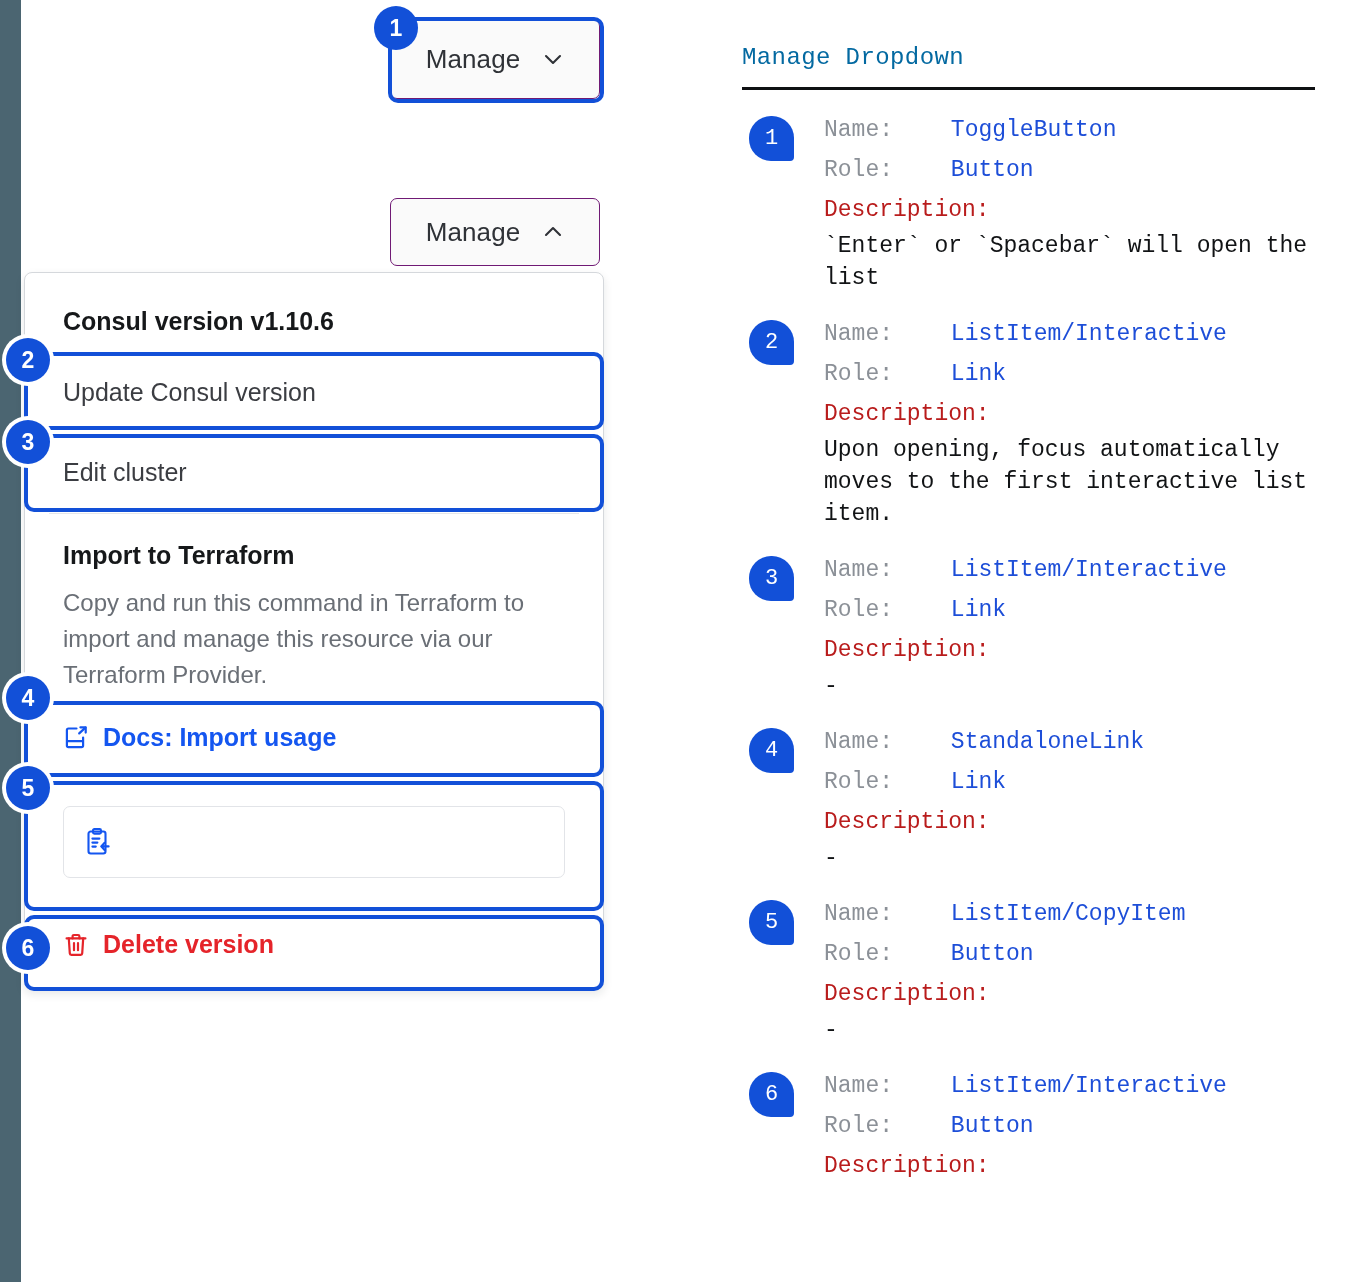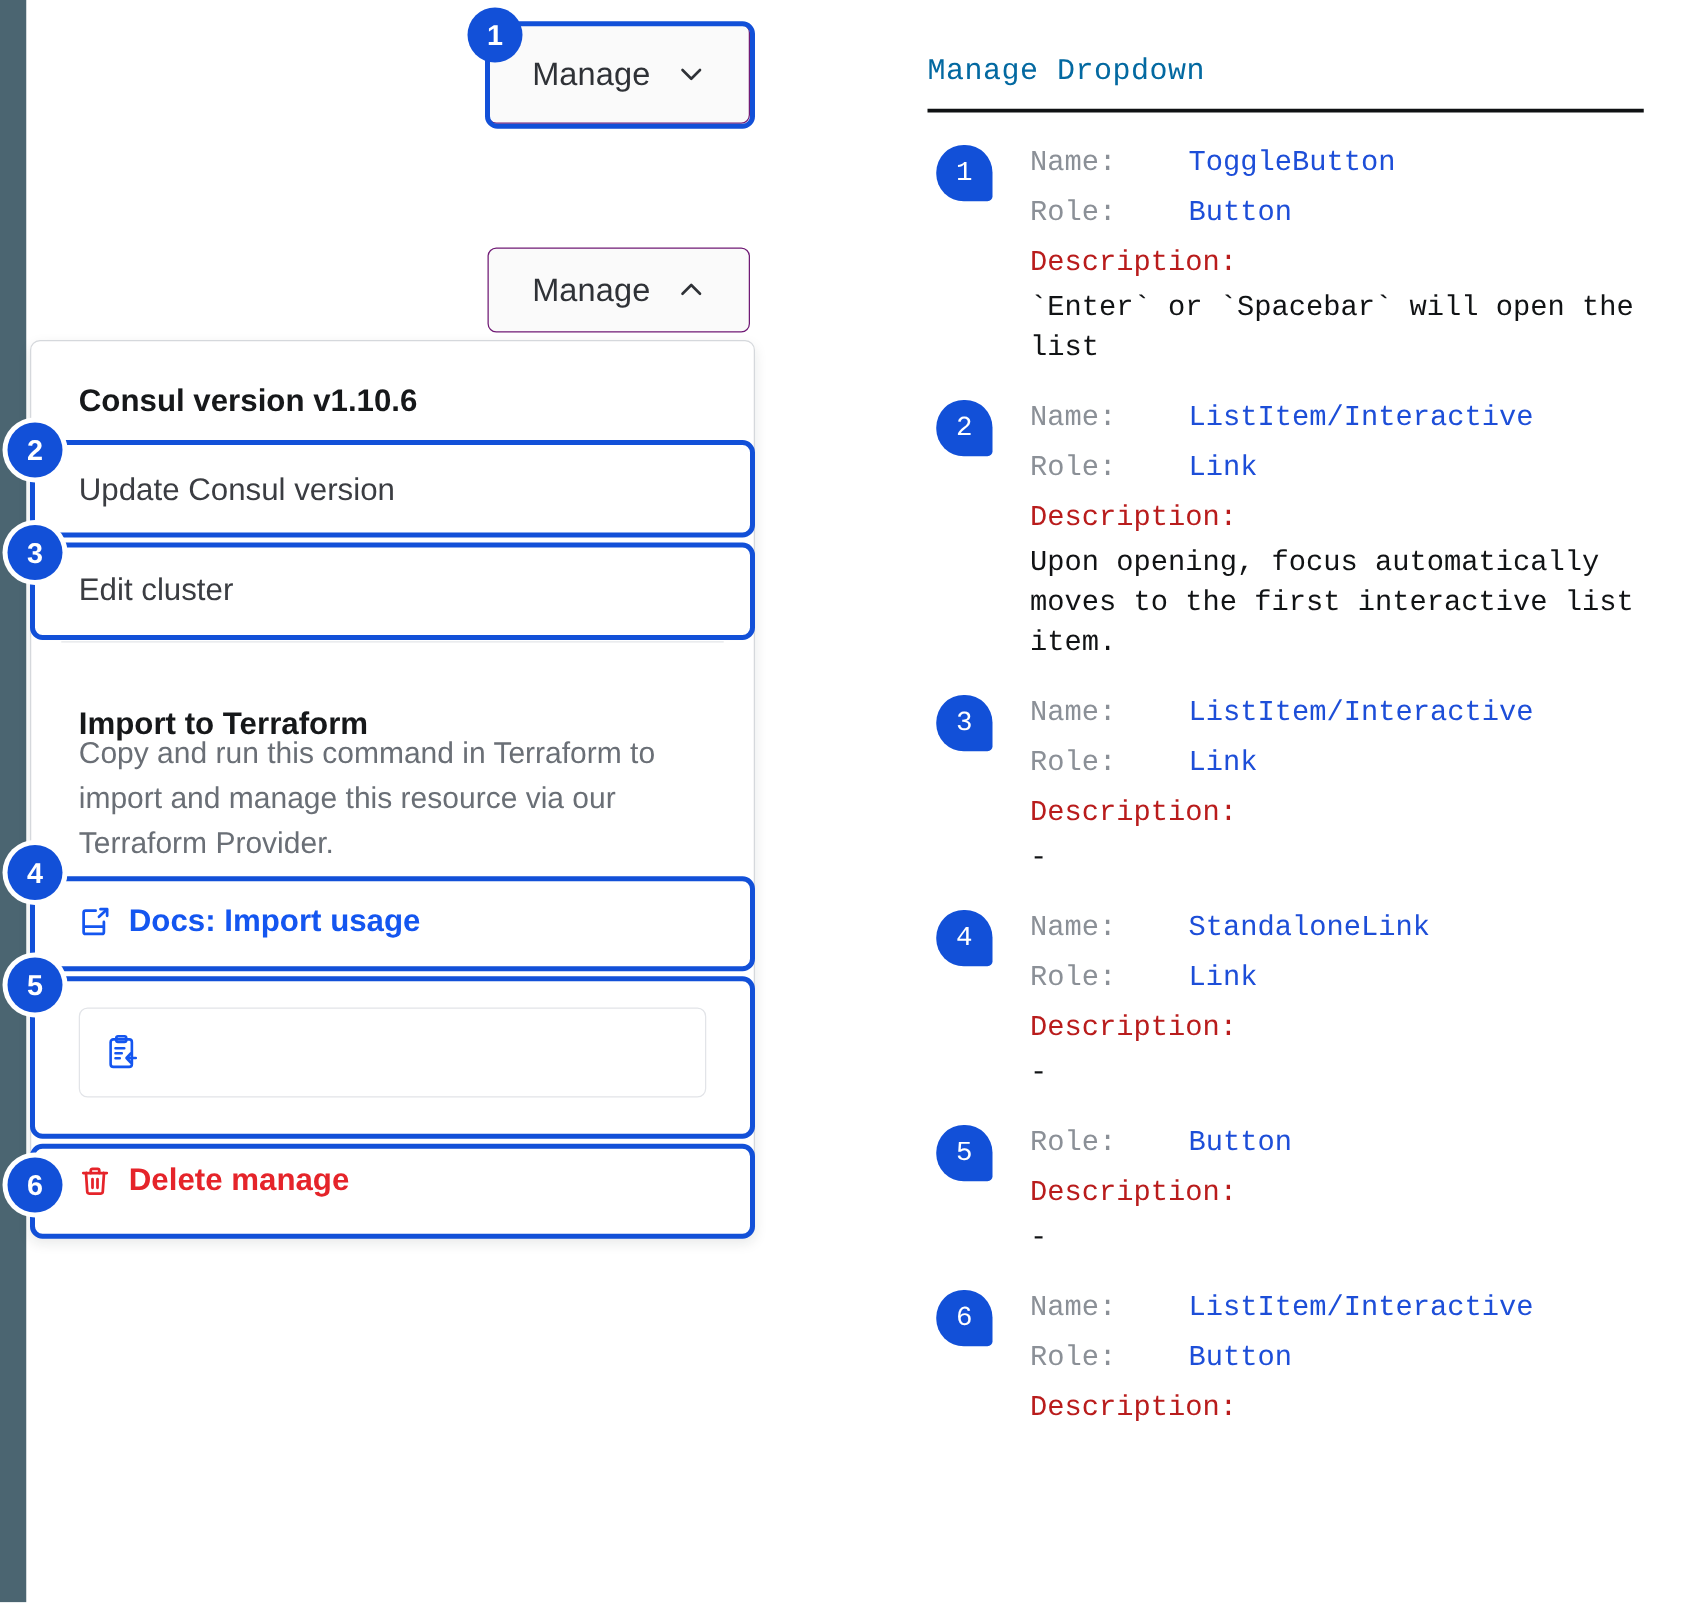--- a/index.html
+++ b/index.html
@@ -72,21 +72,21 @@
   #mi-edit   { top: 185px; }
 
   .menu-sep {
     position: absolute; left: 24px; right: 24px;
     height: 1px; background: #e4e6e9;
   }
   #sep-1 { top: 240px; }
 
   .sect-title {
     position: absolute; left: 38px; top: 268px;
-    font-size: 25px; font-weight: bold; color: #16181a; margin-top: 24px;
+    font-size: 25px; font-weight: bold; color: #16181a;
   }
   .sect-body {
     position: absolute; left: 38px; top: 312px;
     width: 500px;
     font-size: 24px; line-height: 36px; color: #6a6f76;
   }
 
   .docs-link {
     position: absolute; left: 38px; top: 450px;
     display: flex; align-items: center; gap: 14px;
@@ -255,21 +255,21 @@
 
       <div class="delete-row">
         <span>
           <svg width="26" height="26" viewBox="0 0 26 26">
             <path d="M3.6 6.4h18.8" fill="none" stroke="#e5242a" stroke-width="2.2" stroke-linecap="round"></path>
             <path d="M9.6 6.4V4.3a1.3 1.3 0 0 1 1.3-1.3h4.2a1.3 1.3 0 0 1 1.3 1.3v2.1" fill="none" stroke="#e5242a" stroke-width="2.2" stroke-linecap="round" stroke-linejoin="round"></path>
             <path d="M5.8 6.4l1 15a1.5 1.5 0 0 0 1.5 1.4h9.4a1.5 1.5 0 0 0 1.5-1.4l1-15" fill="none" stroke="#e5242a" stroke-width="2.2" stroke-linecap="round" stroke-linejoin="round"></path>
             <path d="M11 11.2v7M15 11.2v7" fill="none" stroke="#e5242a" stroke-width="2.2" stroke-linecap="round"></path>
           </svg>
         </span>
-        <span>Delete manage</span>
+        <span>Delete version</span>
       </div>
     </div>
 
     <div class="hl" id="hl-1"></div>
     <div class="hl" id="hl-2"></div>
     <div class="hl" id="hl-3"></div>
     <div class="hl" id="hl-4"></div>
     <div class="hl" id="hl-5"></div>
     <div class="hl" id="hl-6"></div>
 
@@ -308,20 +308,21 @@
         </div>
         <div class="legend-row">
           <div class="tag">4</div>
           <div class="kv"><span class="k">Name:</span> <span class="v">StandaloneLink</span></div>
           <div class="kv"><span class="k">Role:</span> <span class="v">Link</span></div>
           <div class="desc-label">Description:</div>
           <div class="desc-text">-</div>
         </div>
         <div class="legend-row">
           <div class="tag">5</div>
+          <div class="kv"><span class="k">Name:</span> <span class="v">ListItem/CopyItem</span></div>
           <div class="kv"><span class="k">Role:</span> <span class="v">Button</span></div>
           <div class="desc-label">Description:</div>
           <div class="desc-text">-</div>
         </div>
         <div class="legend-row">
           <div class="tag">6</div>
           <div class="kv"><span class="k">Name:</span> <span class="v">ListItem/Interactive</span></div>
           <div class="kv"><span class="k">Role:</span> <span class="v">Button</span></div>
           <div class="desc-label">Description:</div>
         </div>

